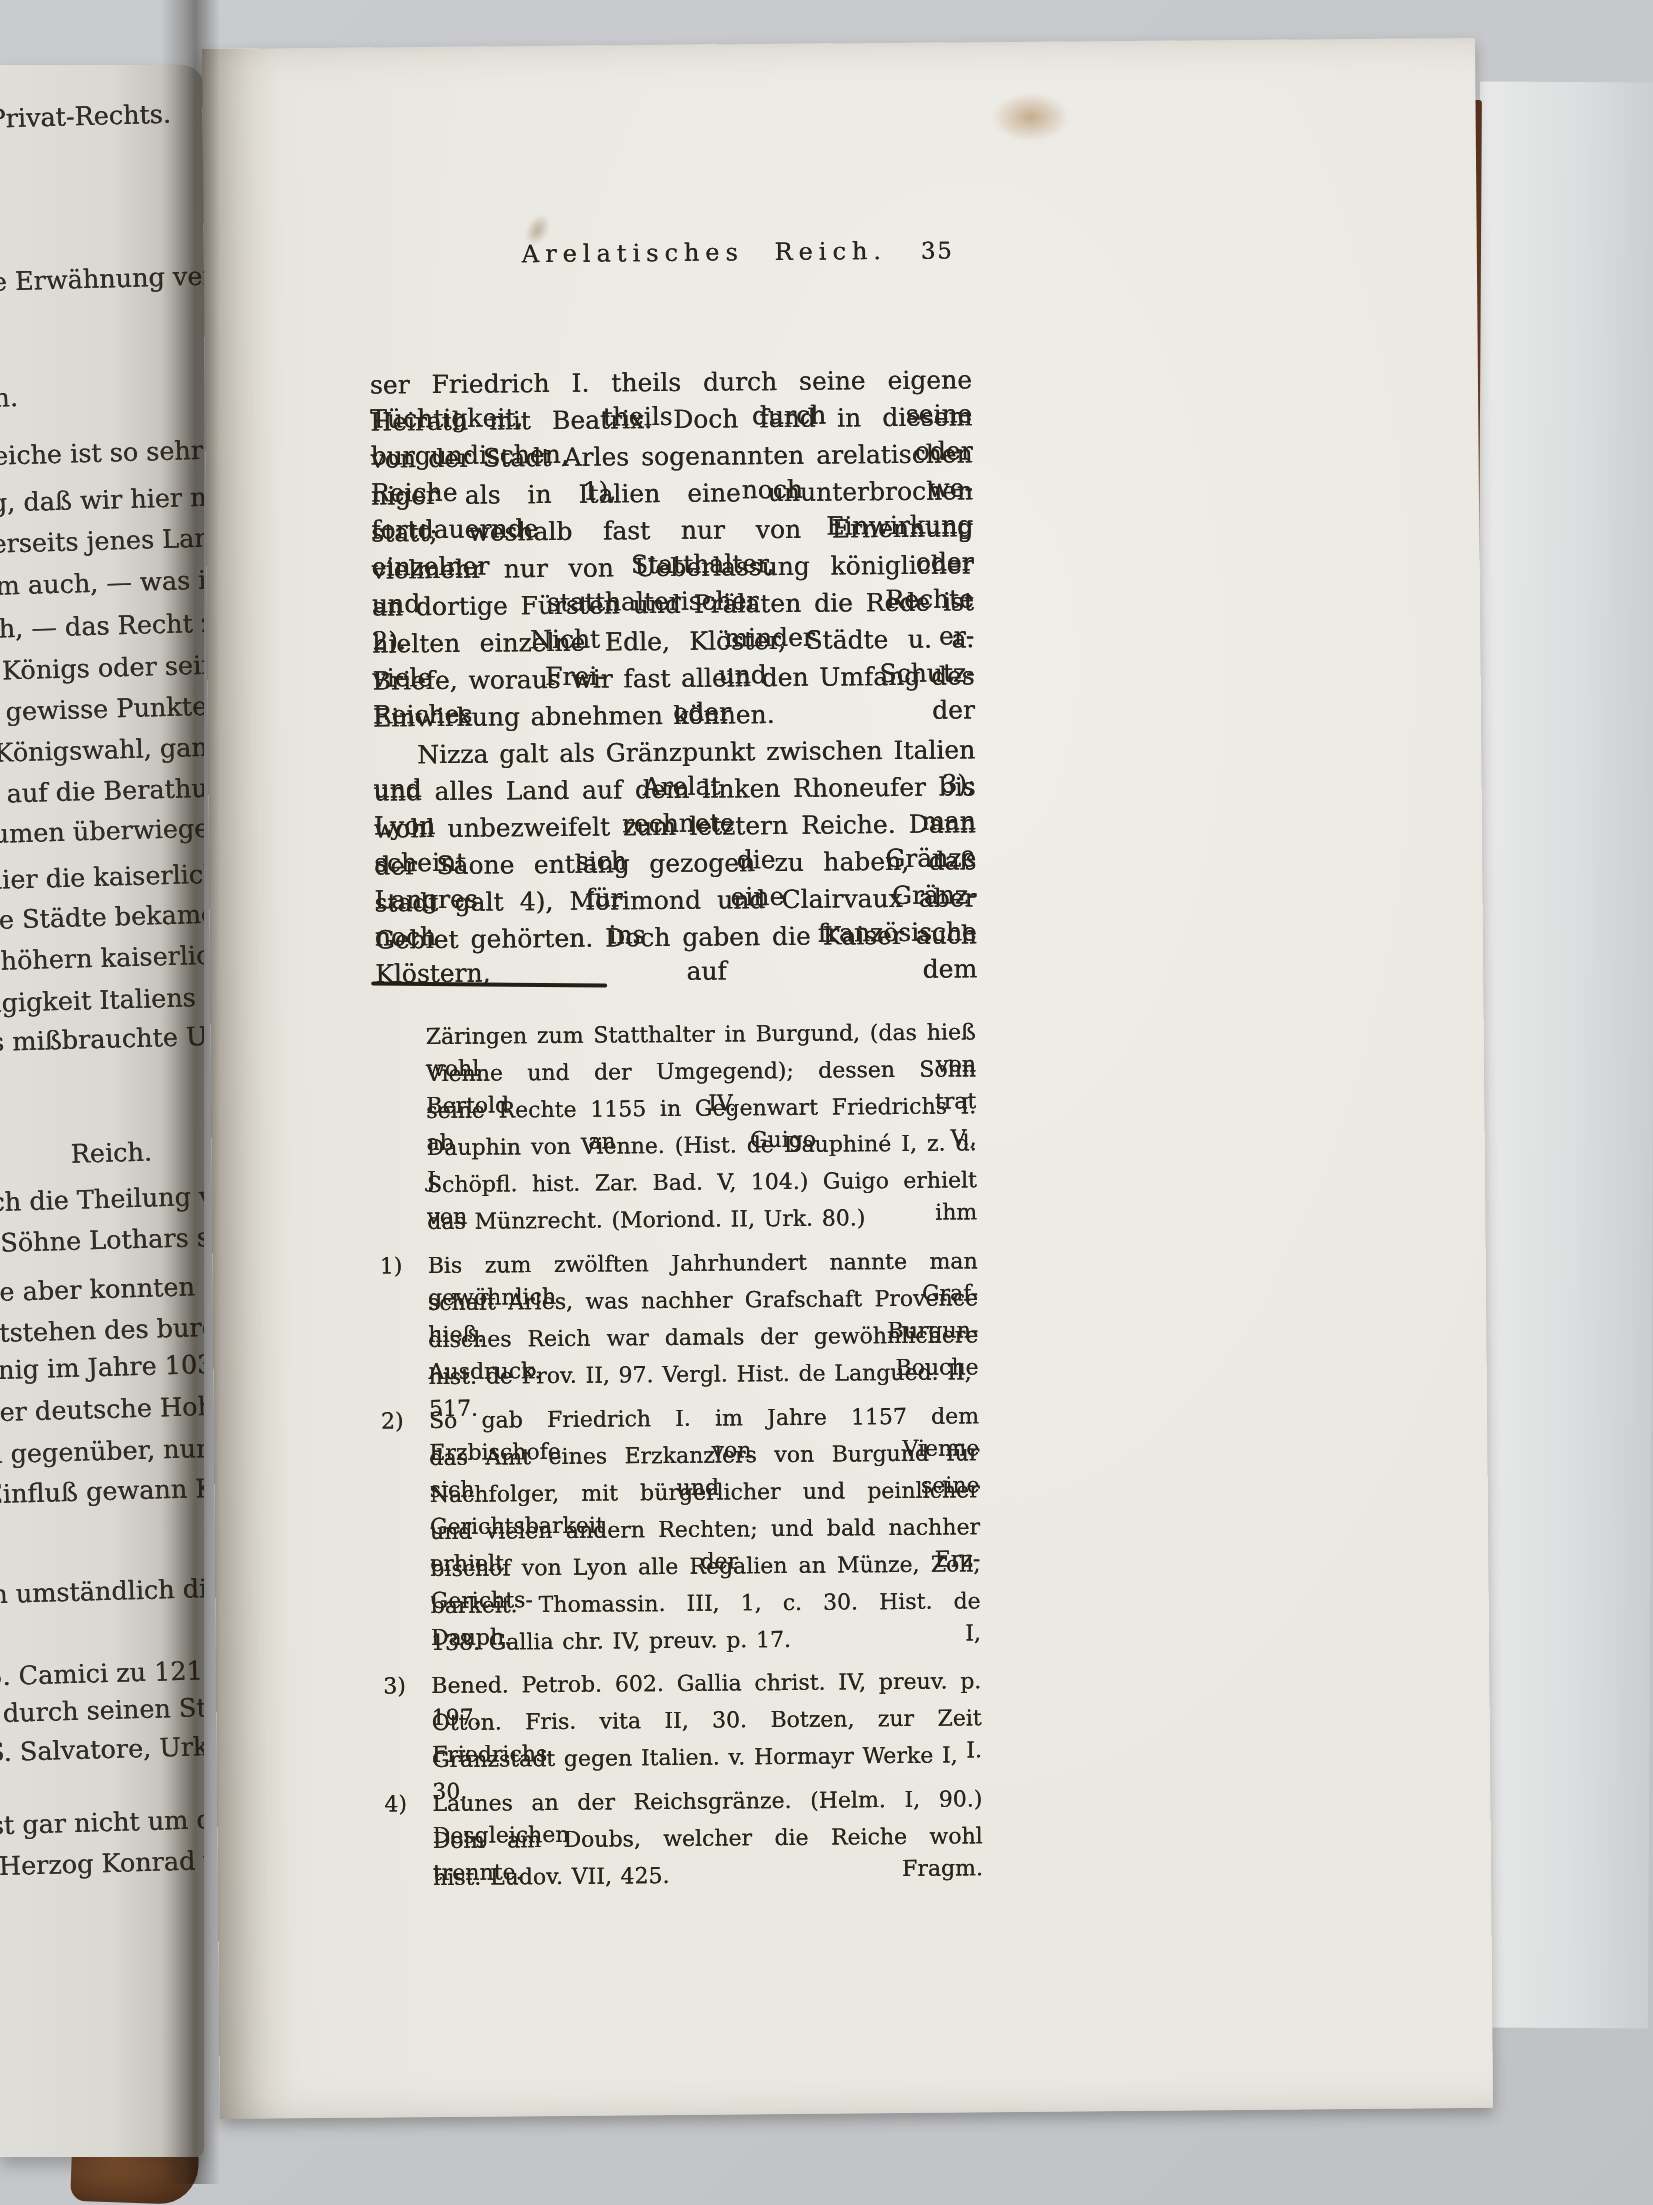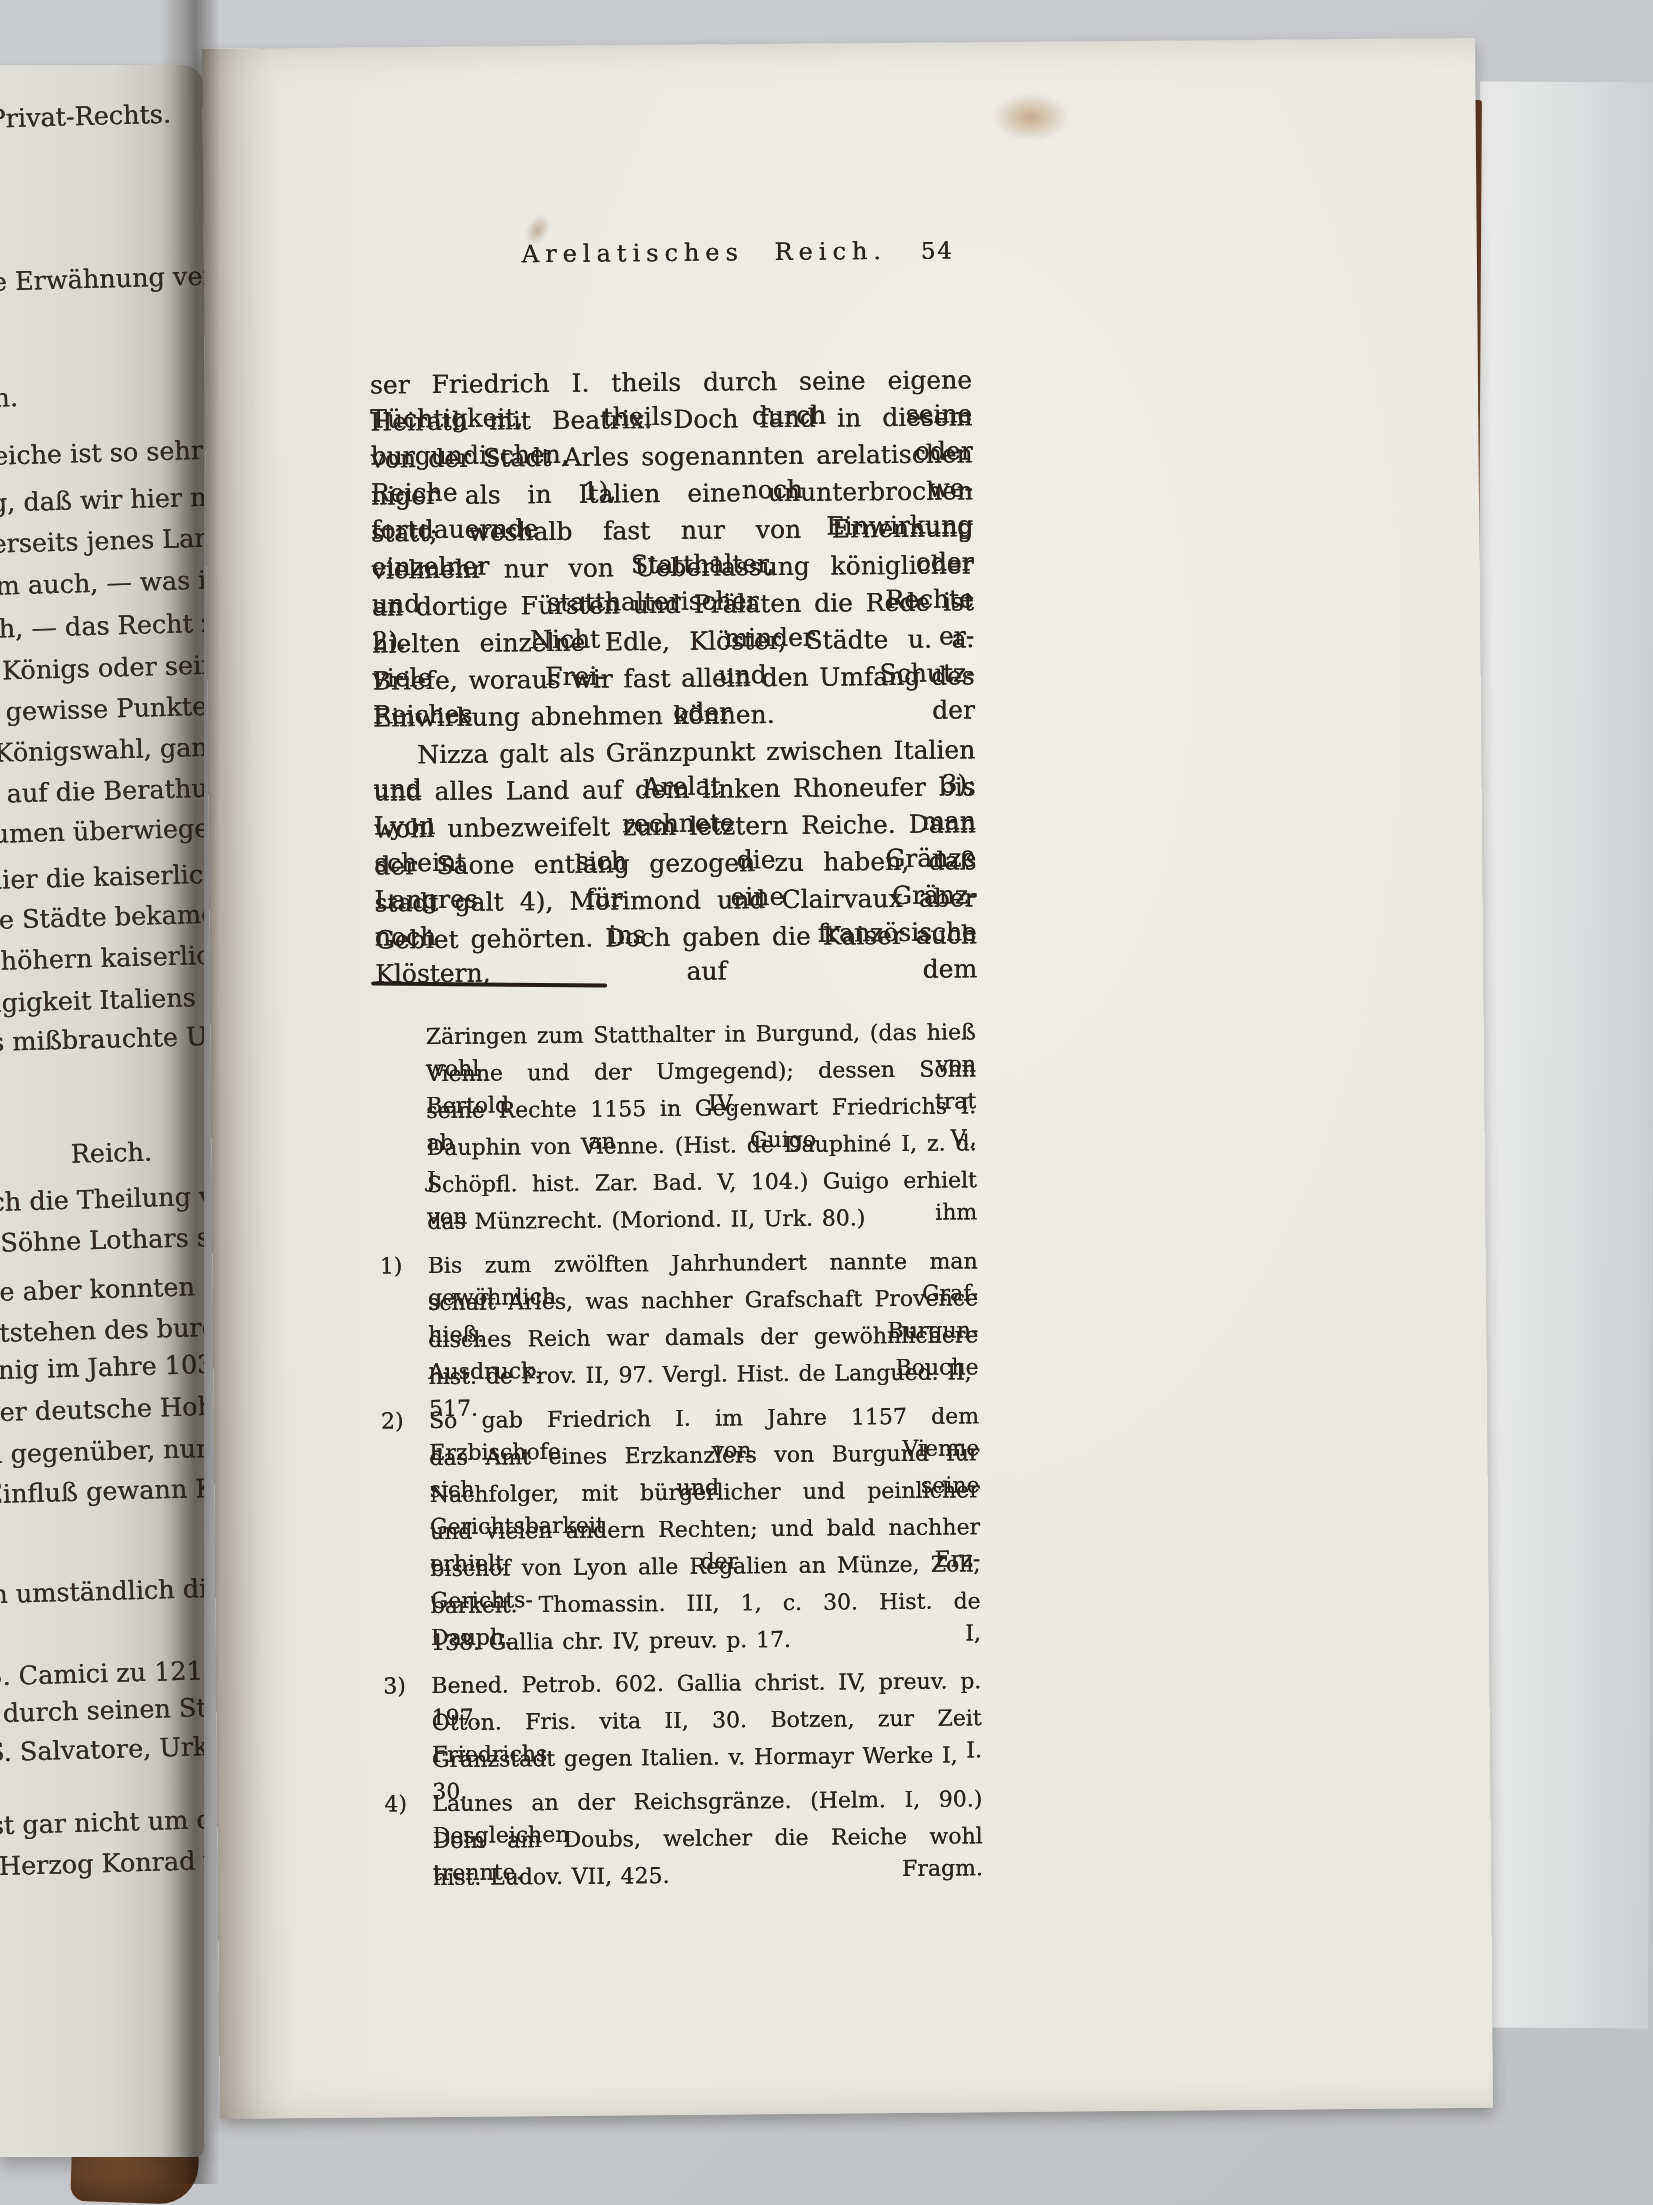--- a/index.html
+++ b/index.html
@@ -126,21 +126,21 @@
         <div class="lfrag" style="top: 1849px;">den Herzog Konrad von</div>
       </div>
   </div>
 
   <div class="right-page">
     <div class="stain1"></div>
     <div class="stain2"></div>
 
     <div class="page-header">
       <span class="ph-title">Arelatisches Reich.</span>
-      <span class="ph-num">54</span>
+      <span class="ph-num">35</span>
     </div>
 
     <div class="body-text">
         <div class="bline jl">ser Friedrich I. theils durch seine eigene Tüchtigkeit, theils durch seine</div>
         <div class="bline jl">Heirath mit Beatrix.  Doch fand in diesem burgundischen, oder</div>
         <div class="bline jl">von der Stadt Arles sogenannten arelatischen Reiche 1), noch we-</div>
         <div class="bline jl">niger als in Italien eine ununterbrochen fortdauernde Einwirkung</div>
         <div class="bline jl">statt; weshalb fast nur von Ernennung einzelner Statthalter, oder</div>
         <div class="bline jl">vielmehr nur von Ueberlassung königlicher und statthalterischer Rechte</div>
         <div class="bline jl">an dortige Fürsten und Prälaten die Rede ist 2).  Nicht minder er-</div>

